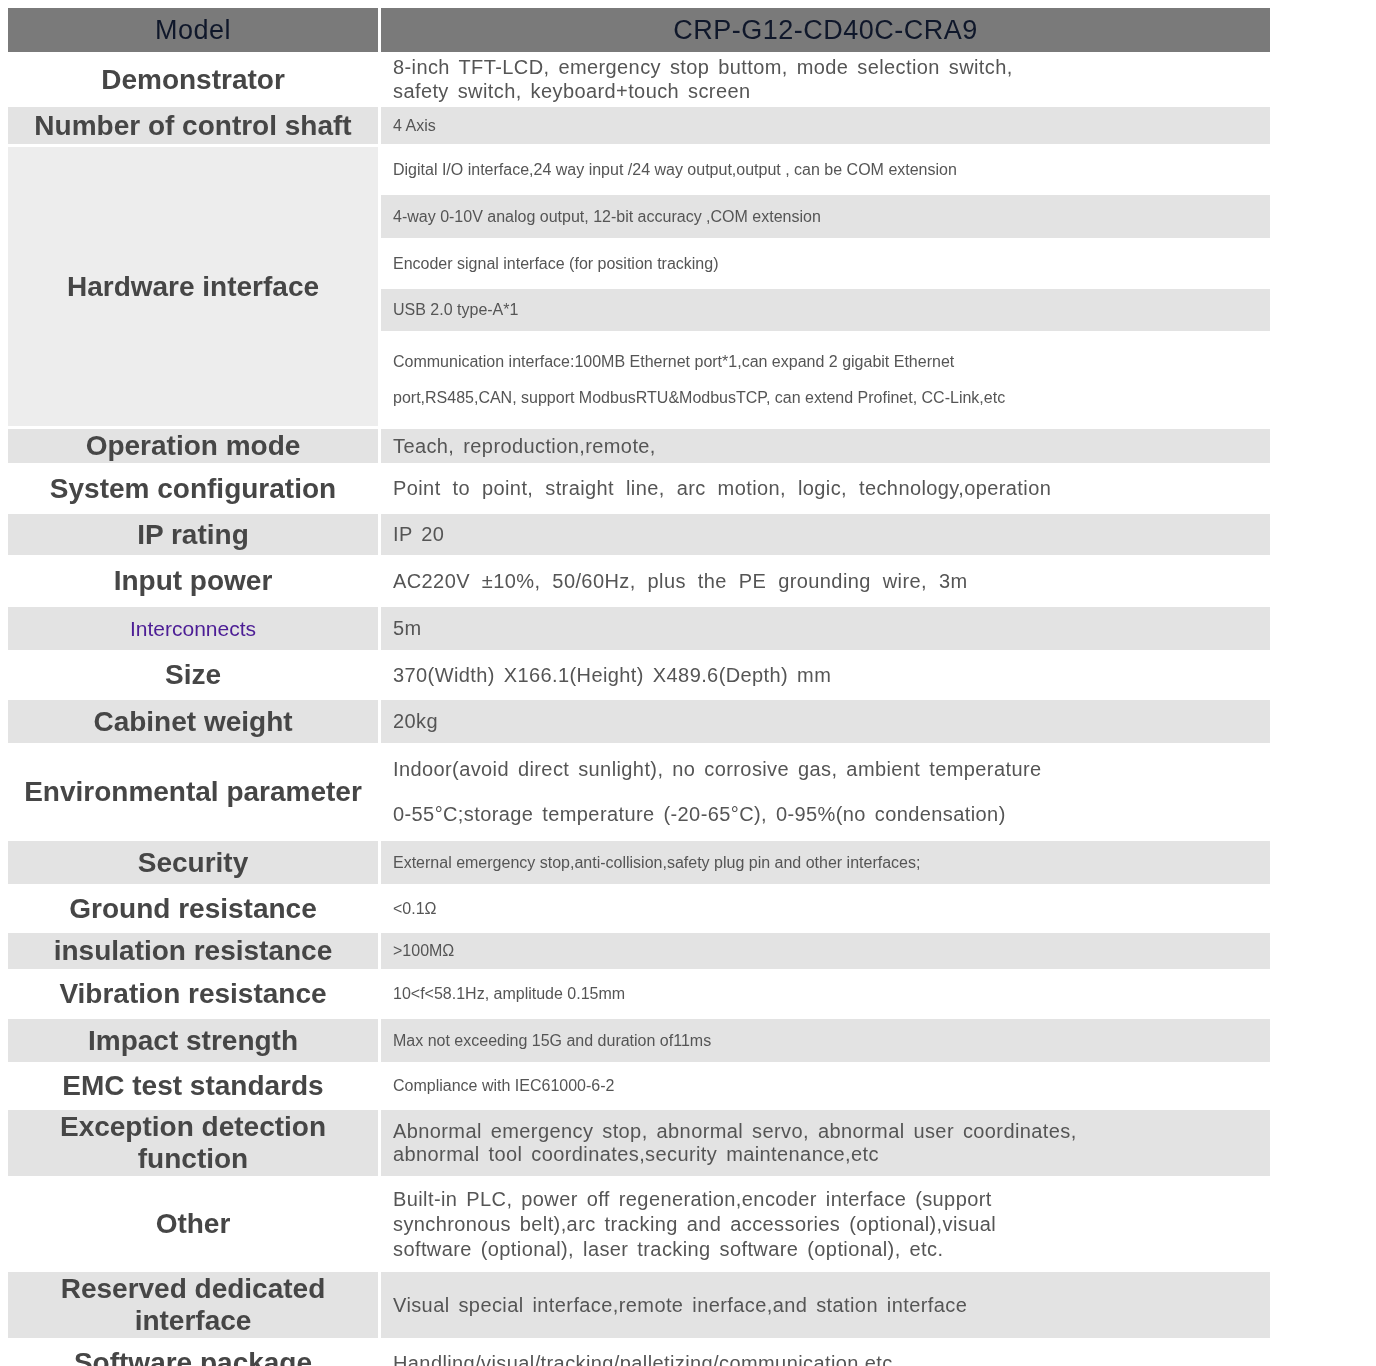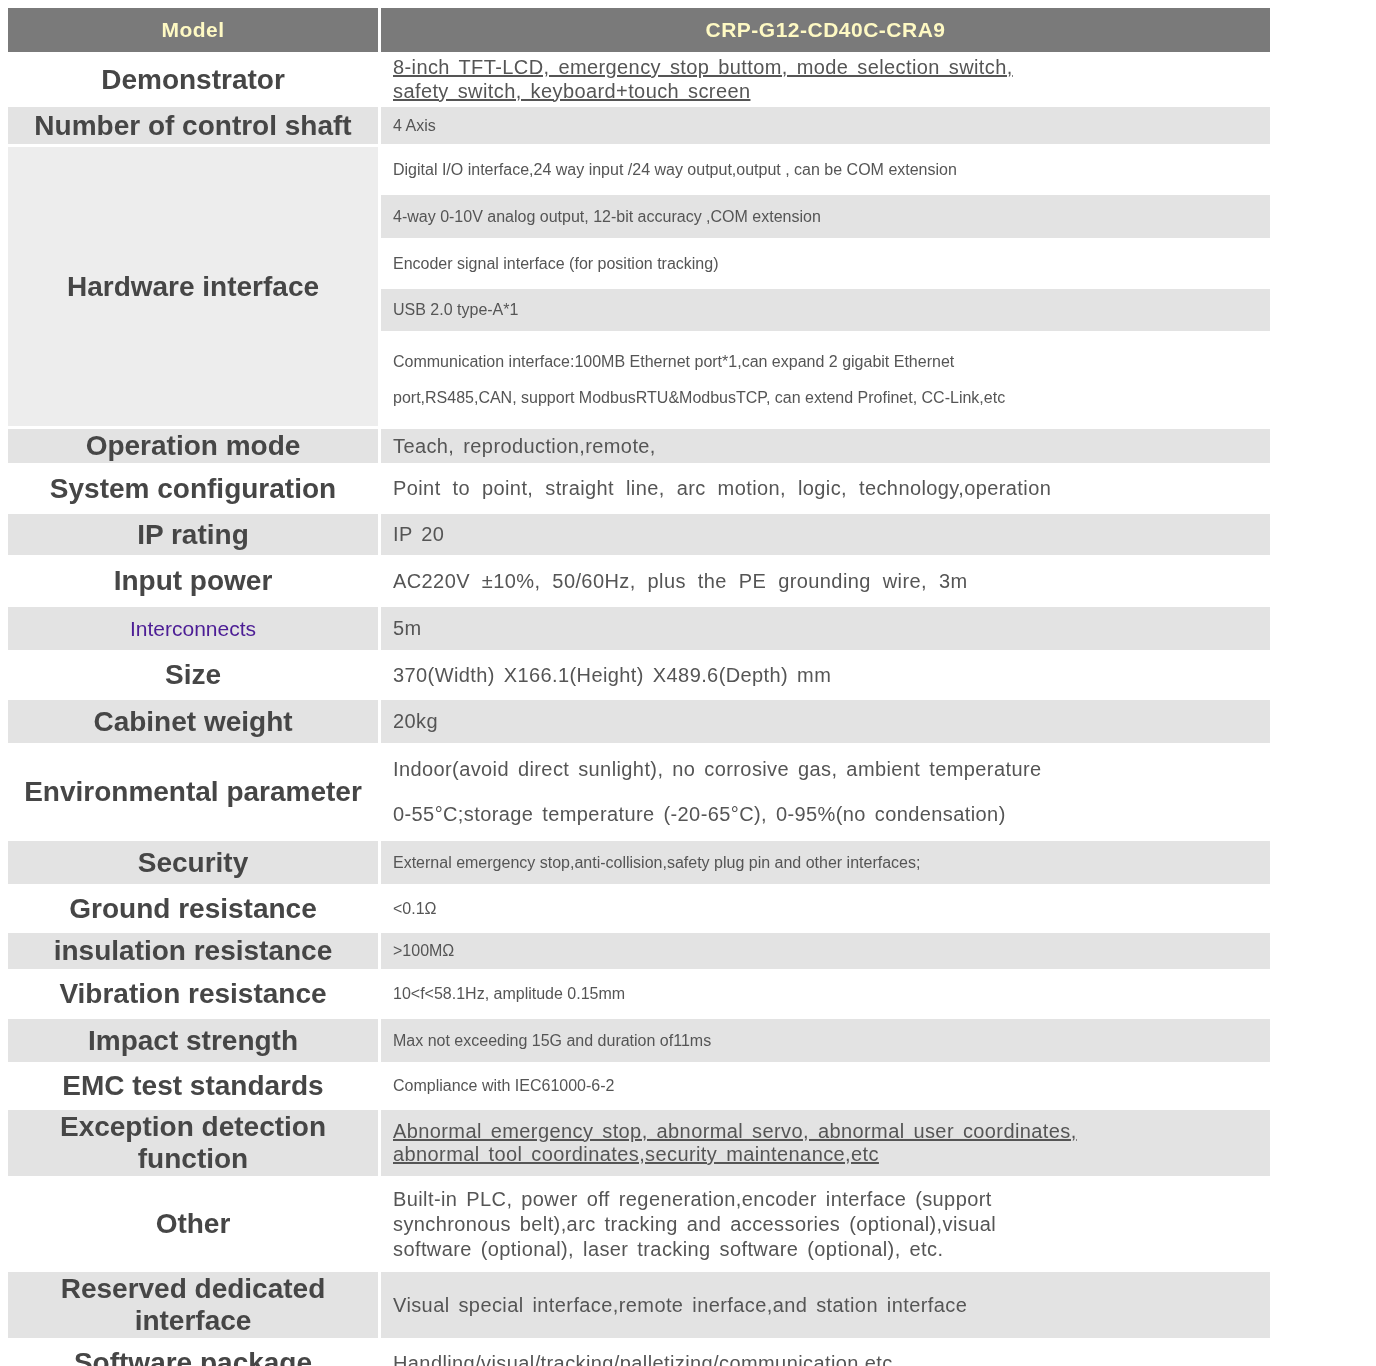--- a/index.html
+++ b/index.html
@@ -20,23 +20,23 @@
     width: 1268px;
   }
   col.c1 { width: 370px; }
   col.c2 { width: 889px; }
 
   td { vertical-align: middle; overflow: hidden; }
 
   
   tr.head td {
     background: #7a7a7a;
-    color: #fef9c3;
-    font-weight: bold;
-    font-size: 21px;
+    color: #0f172a;
+    font-weight: normal;
+    font-size: 27px;
     text-align: center;
     letter-spacing: 0.5px;
   }
 
   
   .lab {
     color: #464646;
     font-weight: bold;
     font-size: 28px;
     text-align: center;
@@ -51,21 +51,21 @@
   
   .v {
     color: #555555;
     font-size: 16px;
     text-align: left;
     padding-left: 12px;
     padding-right: 8px;
   }
   .w { font-size: 20px; letter-spacing: 0.4px; word-spacing: 3px; }
   .ws { word-spacing: 6px; }
-  .ml { white-space: pre-line; line-height: 1.18; text-decoration: underline; }
+  .ml { white-space: pre-line; line-height: 1.18; }
   .ml25 { white-space: pre-line; line-height: 1.25; }
   .mlloose { white-space: pre-line; line-height: 2.25; }
 
   .sliver {
     width: 1268px;
     height: 11px;
     background: #f0f0f0;
     margin-left: 3px;
   }
 </style>

